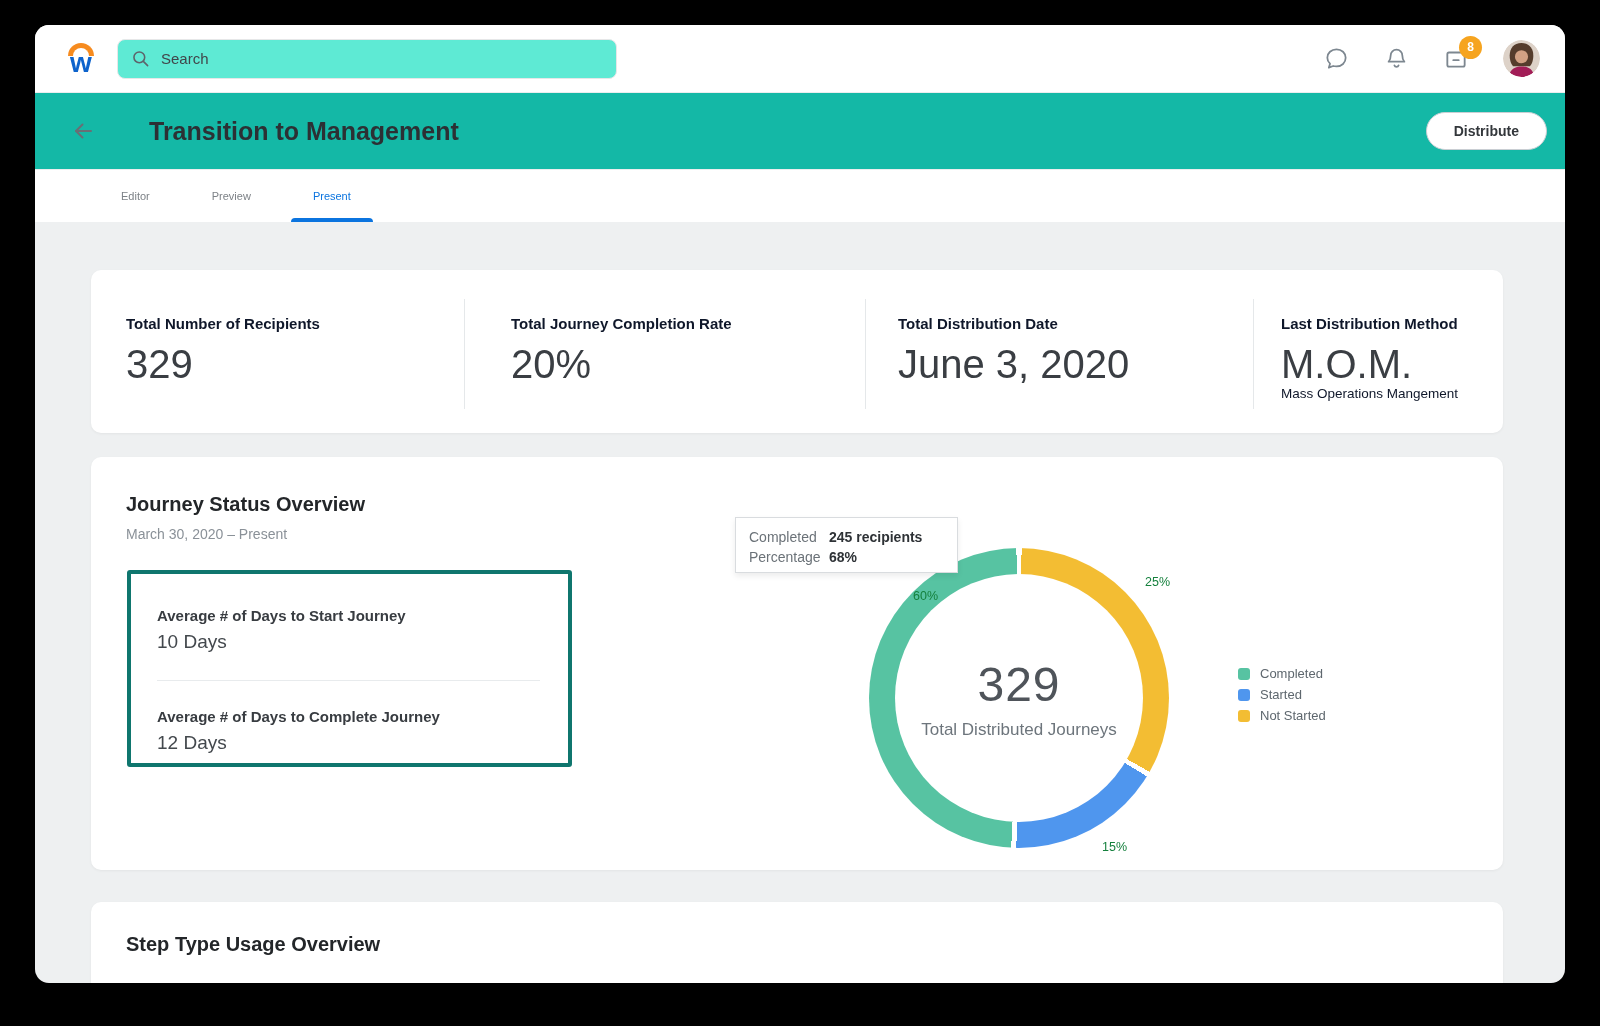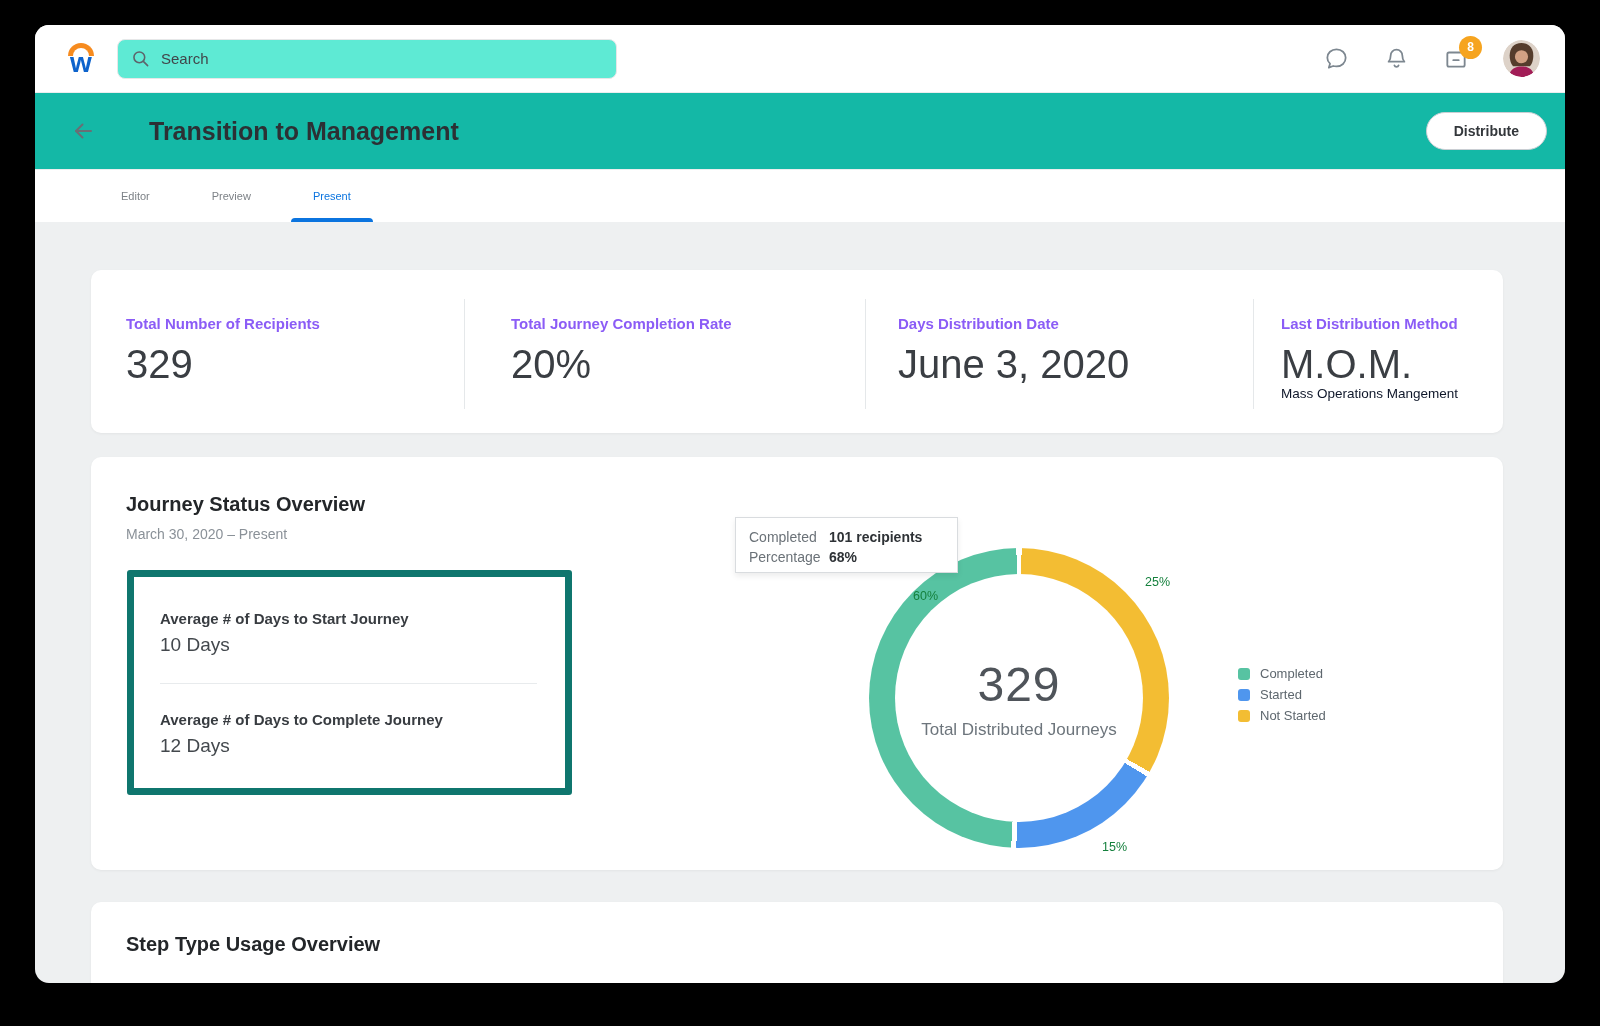--- a/index.html
+++ b/index.html
@@ -45,30 +45,30 @@
   .card { background:#fff; border-radius:10px; box-shadow:0 1px 3px rgba(0,0,0,.05); width:1412px; }
 
   
   .summary { height:163px; display:flex; align-items:stretch; margin-bottom:24px; }
   .sum-col { padding-top:45px; }
   .sum-col.c1 { width:373px; padding-left:35px; }
   .sum-col.c2 { width:400px; padding-left:46px; }
   .sum-col.c3 { width:387px; padding-left:32px; }
   .sum-col.c4 { width:249px; padding-left:27px; }
   .sum-divider { width:1px; background:#e5e8ea; margin:29px 0 24px 0; }
-  .sum-label { font-size:15px; font-weight:700; color:#8b5cf6; }
+  .sum-label { font-size:15px; font-weight:700; color:#0f172a; }
   .sum-value { margin-top:10px; font-size:40px; font-weight:300; color:#3a3e43; line-height:44px; }
   .sum-sub { margin-top:0; font-size:13.5px; color:#0f172a; }
 
   
   .journey { position:relative; height:413px; margin-bottom:32px; }
   .j-title { position:absolute; left:35px; top:36px; font-size:20px; font-weight:700; color:#232629; }
   .j-sub { position:absolute; left:35px; top:69px; font-size:14px; color:#8a9198; }
-  .statbox { position:absolute; left:36px; top:113px; width:445px; height:225px;
-             border:7px solid #0f766e; border-radius:3px; padding:33px 0 0 26px; }
+  .statbox { position:absolute; left:36px; top:113px; width:445px; height:197px;
+             border:4px solid #0f766e; border-radius:3px; padding:33px 0 0 26px; }
   .stat-label { font-size:15px; font-weight:700; color:#383c41; }
   .stat-value { margin-top:7px; font-size:19px; color:#43484d; }
   .stat-divider { border:none; border-top:1px solid #e8ebed; margin:27px 28px 27px 0; }
 
   .tooltip { position:absolute; left:644px; top:60px; width:223px; height:56px; background:#fff;
              border:1px solid #d9dcdf; box-shadow:0 3px 6px rgba(0,0,0,.08);
              padding:9px 0 0 13px; z-index:3; }
   .tt-row { display:flex; font-size:14px; line-height:20px; }
   .tt-label { width:80px; color:#6b7278; }
   .tt-value { font-weight:700; color:#2e3236; }
@@ -174,21 +174,21 @@
         <div class="sum-label">Total Number of Recipients</div>
         <div class="sum-value">329</div>
       </div>
       <div class="sum-divider"></div>
       <div class="sum-col c2">
         <div class="sum-label">Total Journey Completion Rate</div>
         <div class="sum-value">20%</div>
       </div>
       <div class="sum-divider"></div>
       <div class="sum-col c3">
-        <div class="sum-label">Days Distribution Date</div>
+        <div class="sum-label">Total Distribution Date</div>
         <div class="sum-value">June 3, 2020</div>
       </div>
       <div class="sum-divider"></div>
       <div class="sum-col c4">
         <div class="sum-label">Last Distribution Method</div>
         <div class="sum-value">M.O.M.</div>
         <div class="sum-sub">Mass Operations Mangement</div>
       </div>
     </div>
 
@@ -204,21 +204,21 @@
         <hr class="stat-divider">
         <div>
           <div class="stat-label">Average # of Days to Complete Journey</div>
           <div class="stat-value">12 Days</div>
         </div>
       </div>
 
       <div class="tooltip">
         <div class="tt-row">
           <span class="tt-label">Completed</span>
-          <span class="tt-value">101 recipients</span>
+          <span class="tt-value">245 recipients</span>
         </div>
         <div class="tt-row">
           <span class="tt-label">Percentage</span>
           <span class="tt-value">68%</span>
         </div>
       </div>
 
       <div class="donut" style="background: conic-gradient(rgb(255, 255, 255) 0deg, rgb(255, 255, 255) 1deg, rgb(243, 189, 51) 1deg, rgb(243, 189, 51) 119.5deg, rgb(255, 255, 255) 119.5deg, rgb(255, 255, 255) 121.5deg, rgb(79, 150, 238) 121.5deg, rgb(79, 150, 238) 181deg, rgb(255, 255, 255) 181deg, rgb(255, 255, 255) 183deg, rgb(87, 195, 162) 183deg, rgb(87, 195, 162) 359deg, rgb(255, 255, 255) 359deg, rgb(255, 255, 255) 360deg);">
         <div class="donut-hole">
           <div class="donut-num">329</div>

